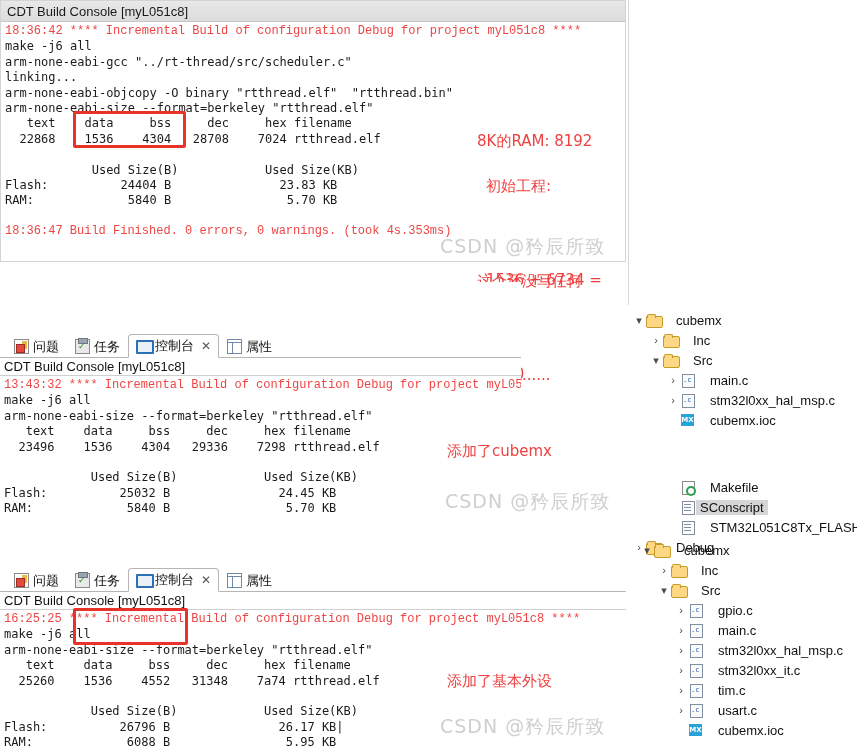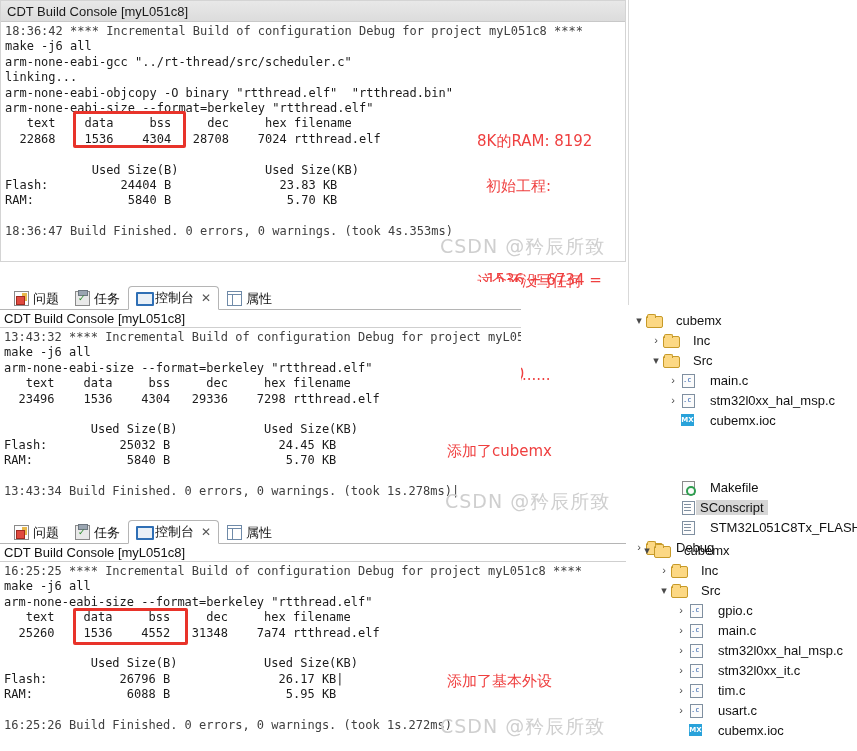--- a/index.html
+++ b/index.html
@@ -35,29 +35,30 @@
     position:relative;
     padding: 2px 0 0 4px;
     font-family: "DejaVu Sans Mono", "Liberation Mono", monospace;
     font-size: 12px;
     line-height: 15.4px;
     color:#1b1b1b;
     white-space: pre;
     overflow: hidden;
   }
   .ln { display:block; height:15.4px; }
-  .blue { color:#404040; }
+  .blue { color:#ef4444;font-family:Liberation Mono, monospace; }
 
   
   .tabstrip {
     height: 28px;
     display:flex; align-items:flex-end;
     background:#ffffff;
     border-bottom:1px solid #b5b5b5;
     padding-left: 6px;
+    margin-top: 48px;
   }
   .tab {
     display:flex; align-items:center; gap:4px;
     height: 24px;
     padding: 0 7px;
     font-size: 13px;
     color:#111;
     border: 1px solid transparent;
     border-bottom:none;
     position:relative;

